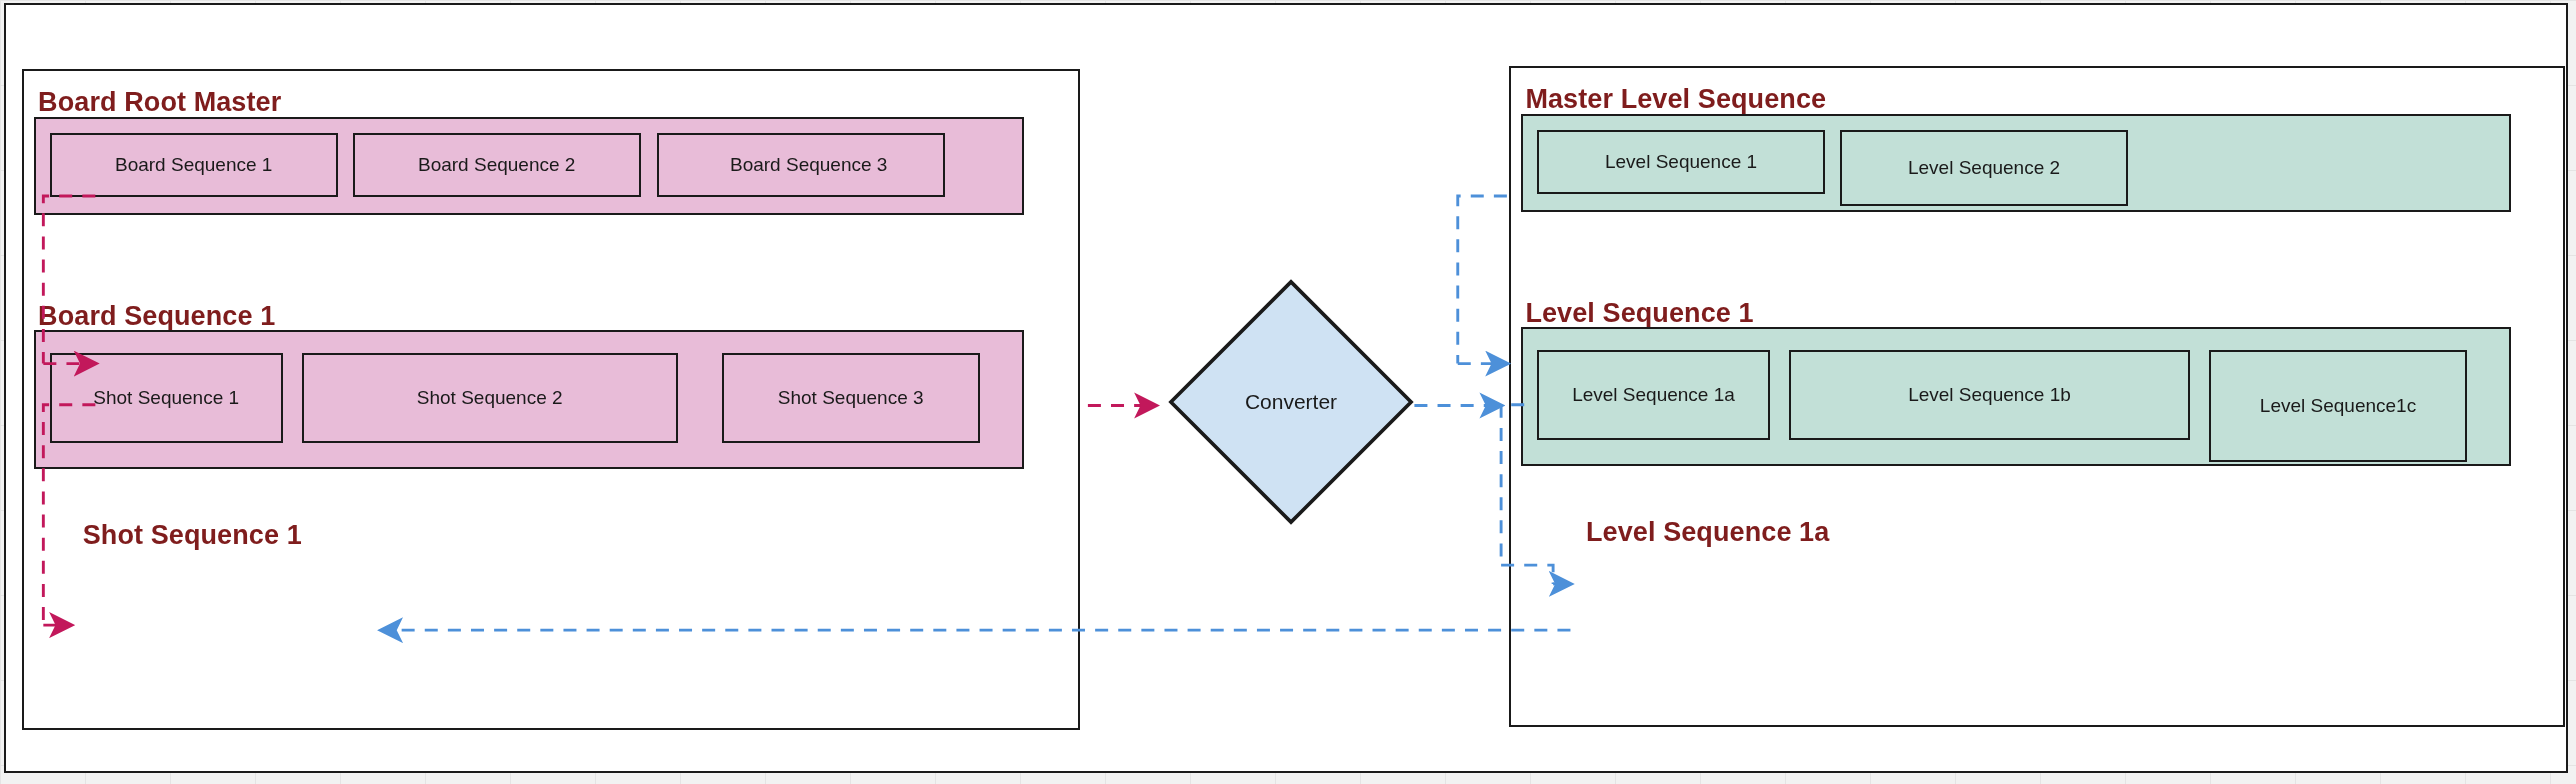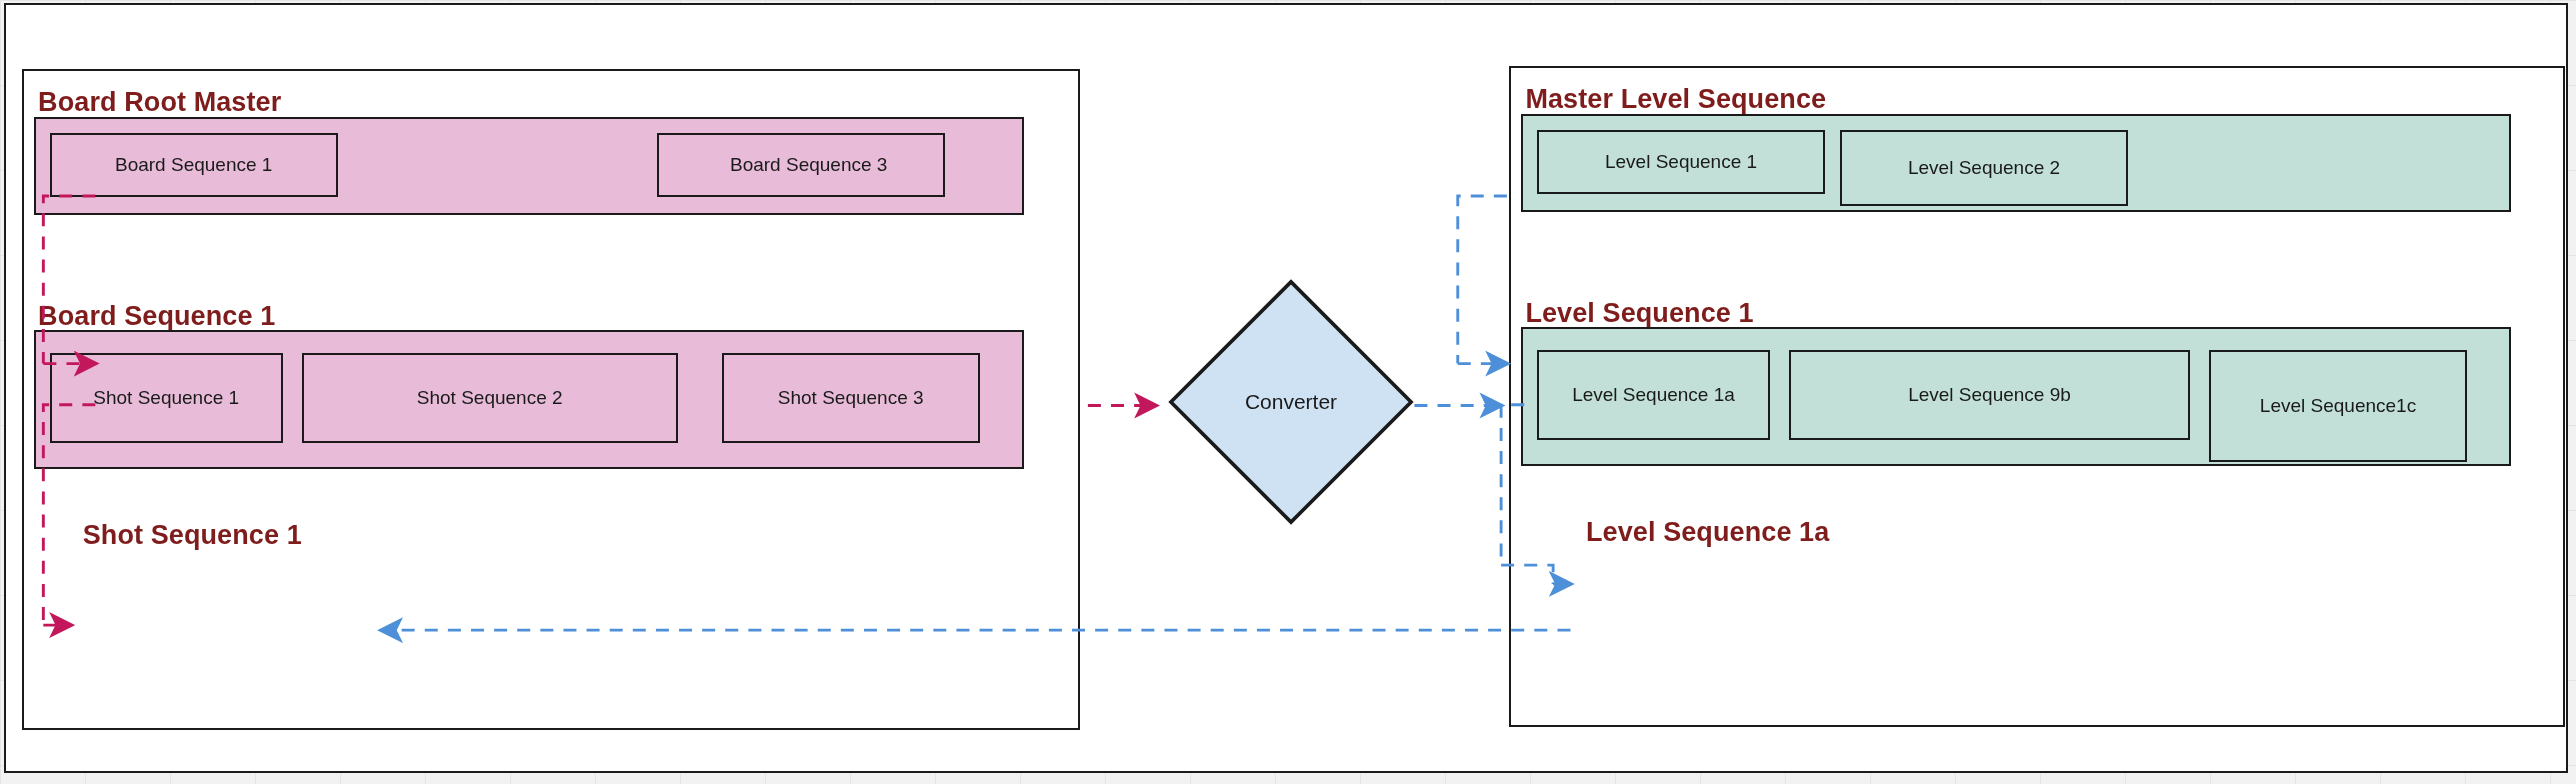--- a/index.html
+++ b/index.html
@@ -91,20 +91,23 @@
 
 <div id="outer-frame"></div>
 
 <div class="panel" id="left-panel">
 
   <div class="section-title" style="left:14.4px;top:16px;">Board Root Master</div>
   <div class="band pink" style="left:10px;top:46px;width:990px;height:98px;"></div>
   <div class="cell pink" style="left:26px;top:62px;width:288px;height:64px;">
     <span>Board Sequence 1</span>
   </div>
+  <div class="cell pink" style="left:329px;top:62px;width:288px;height:64px;">
+    <span>Board Sequence 2</span>
+  </div>
   <div class="cell pink" style="left:633px;top:62px;width:288px;height:64px;padding-left:16px;">
     <span>Board Sequence 3</span>
   </div>
 
   <div class="section-title" style="left:14.4px;top:230px;">Board Sequence 1</div>
   <div class="band pink" style="left:10px;top:259px;width:990px;height:139px;"></div>
   <div class="cell pink" style="left:26px;top:282px;width:233px;height:90px;">
     <span>Shot Sequence 1</span>
   </div>
   <div class="cell pink" style="left:278px;top:282px;width:376px;height:90px;">
@@ -156,21 +159,21 @@
   <div class="cell teal" style="left:329px;top:62px;width:288px;height:76px;">
     <span>Level Sequence 2</span>
   </div>
 
   <div class="section-title" style="left:14.4px;top:230px;">Level Sequence 1</div>
   <div class="band teal" style="left:10px;top:259px;width:990px;height:139px;"></div>
   <div class="cell teal" style="left:26px;top:282px;width:233px;height:90px;">
     <span>Level Sequence 1a</span>
   </div>
   <div class="cell teal" style="left:278px;top:282px;width:401px;height:90px;">
-    <span>Level Sequence 9b</span>
+    <span>Level Sequence 1b</span>
   </div>
   <div class="cell teal" style="left:698px;top:282px;width:258px;height:112px;">
     <span>Level Sequence1c</span>
   </div>
 
   <div class="section-title" style="left:75px;top:449px;">Level Sequence 1a</div>
 </div>
 
 <div id="ls1a-detail">
   <div id="ls1a-cameracut">Camera Cut</div>

